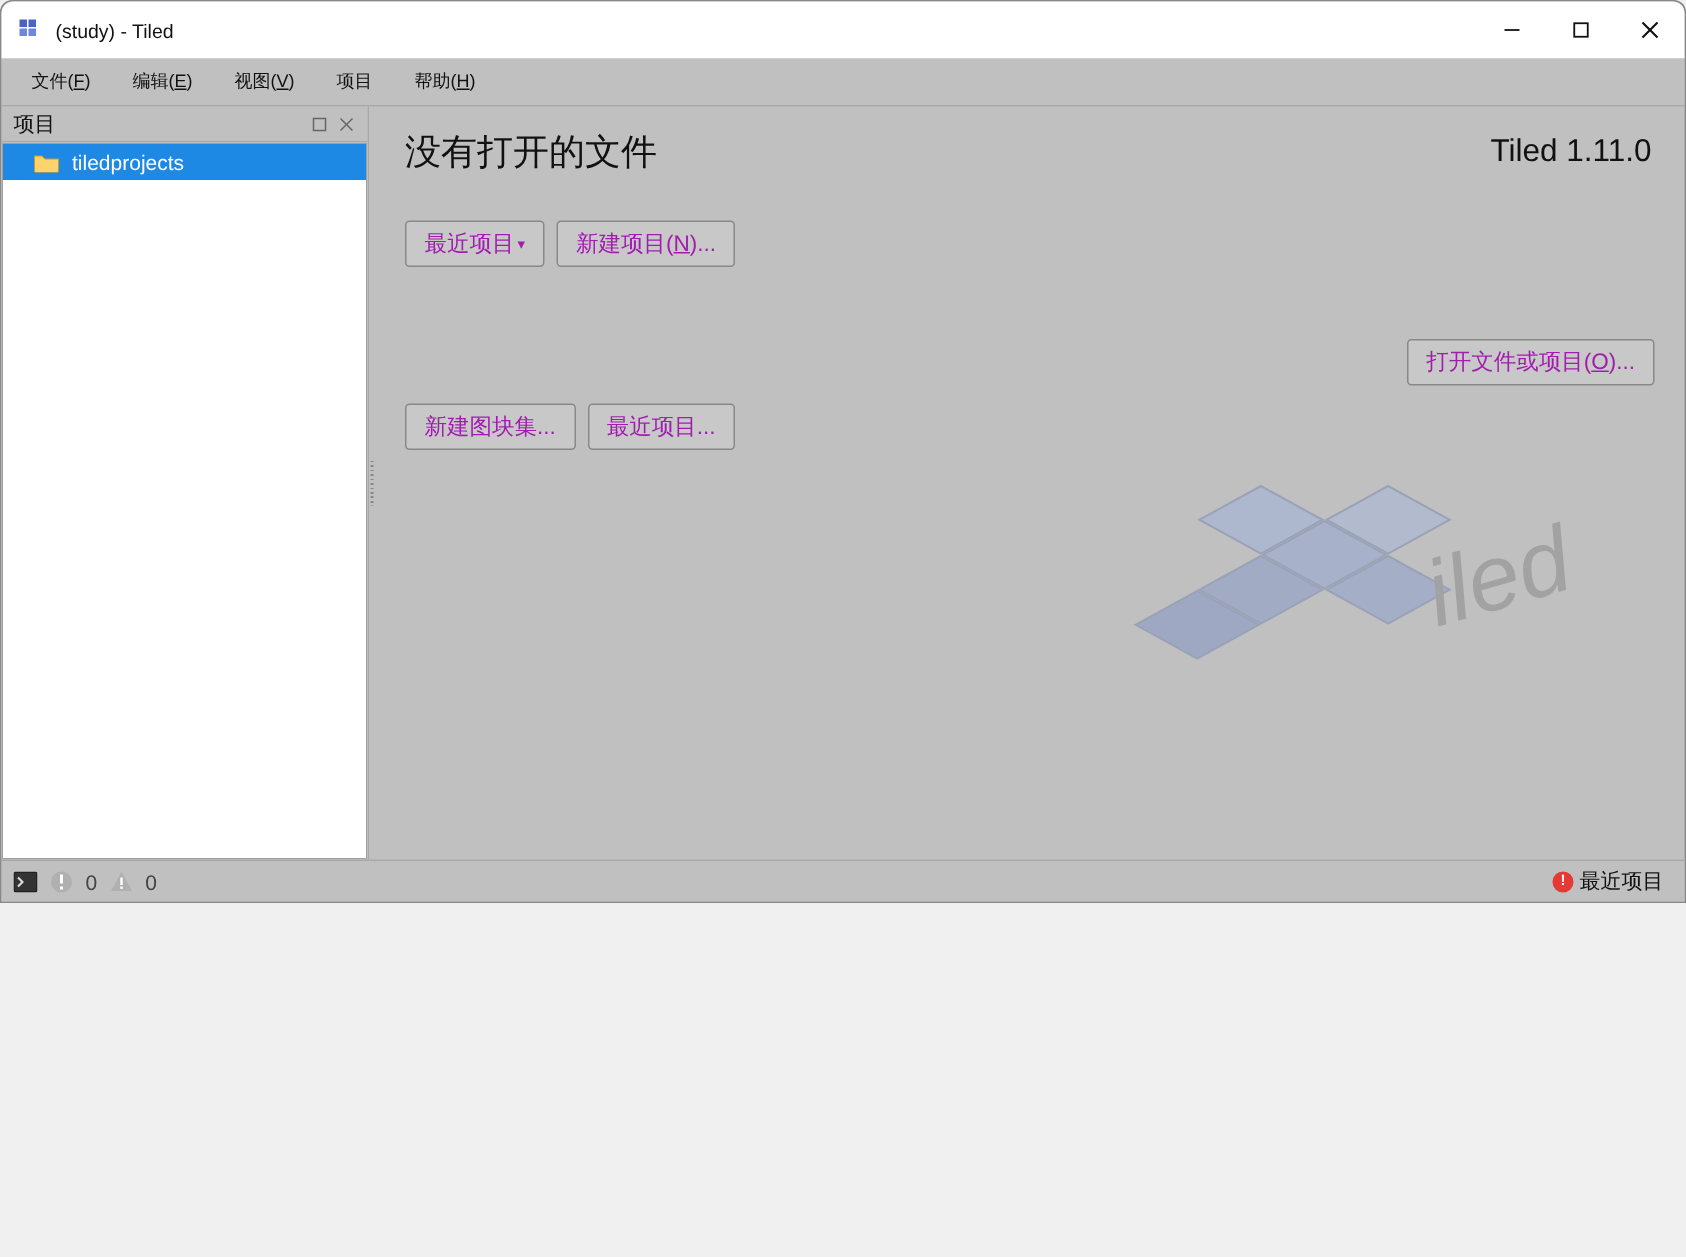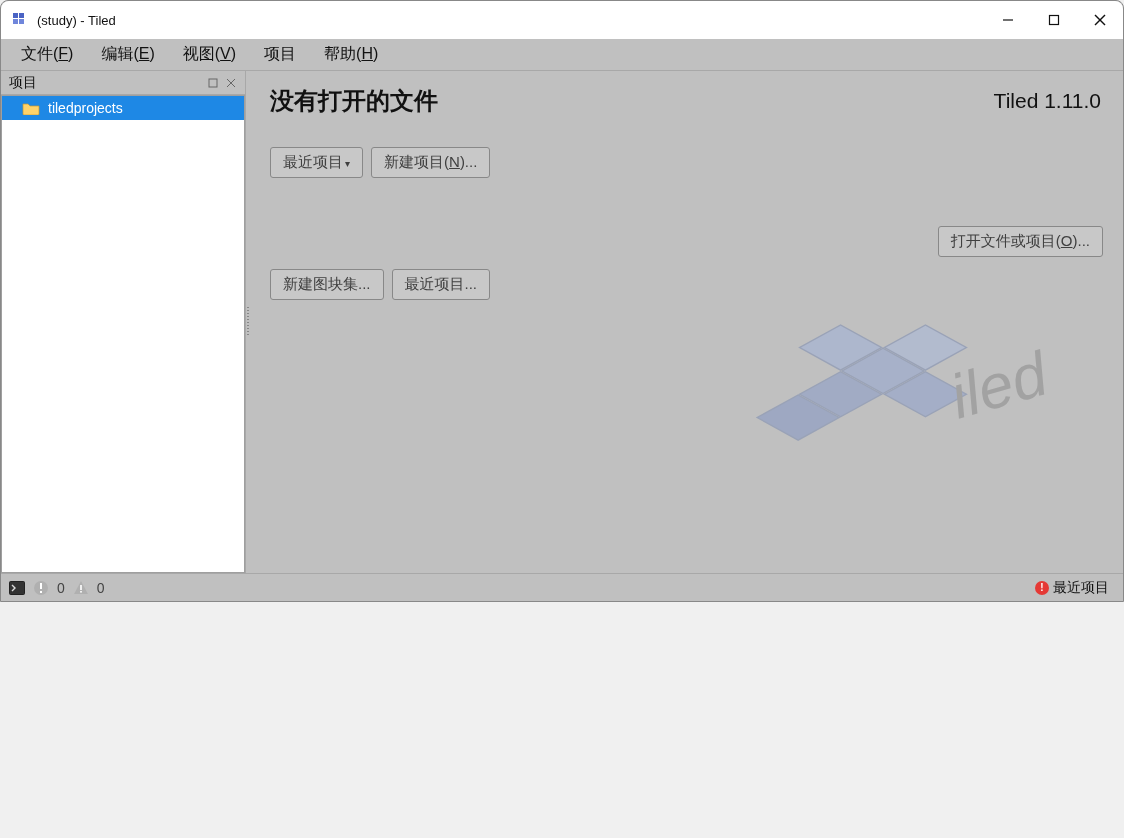--- a/index.html
+++ b/index.html
@@ -9,46 +9,46 @@
 
 
 .titlebar { height: 38px; background: #fff; display: flex; align-items: center; padding: 0 0 0 10px; border-radius: 8px 8px 0 0; }
 .titlebar .app-icon { width: 18px; height: 18px; margin-right: 8px; }
 .titlebar .title { font-size: 13px; color: #111; flex: 0 0 auto; }
 .titlebar .spacer { flex: 1; }
 .titlebar .win-btn { width: 46px; height: 38px; display: flex; align-items: center; justify-content: center; font-size: 14px; color: #111; }
 
 
 .menubar { height: 32px; background: #c0c0c0; display: flex; align-items: center; padding: 0 6px; border-bottom: 1px solid #a8a8a8; }
-.menubar .menu-item { padding: 4px 14px; font-size: 16px; color: #111; }
+.menubar .menu-item { padding: 4px 14px; font-size: 12px; color: #111; }
 .menubar .menu-item u { text-decoration: underline; }
 
 
 .content { flex: 1; display: flex; overflow: hidden; }
 
 
 .sidebar { width: 245px; background: #c0c0c0; display: flex; flex-direction: column; border-right: 1px solid #a8a8a8; }
 .panel-header { height: 24px; display: flex; align-items: center; padding: 0 6px 0 8px; font-size: 14px; color: #111; border-bottom: 1px solid #a8a8a8; background: #c0c0c0; }
 .panel-header .panel-title { flex: 1; }
 .panel-header .panel-btn { width: 16px; height: 16px; margin-left: 2px; display: flex; align-items: center; justify-content: center; font-size: 10px; color: #555; }
 .project-tree { flex: 1; background: #fff; border: 1px solid #9f9f9f; margin: 0; overflow: auto; text-align: center; }
 .tree-item { height: 24px; display: flex; align-items: center; padding: 0 8px 0 20px; font-size: 14px; gap: 8px; }
 .tree-item.selected { background: #1e88e5; color: #fff; }
 .folder-icon { width: 18px; height: 14px; }
 
 .splitter { width: 4px; background: #c0c0c0; cursor: col-resize; display:flex; align-items:center; justify-content:center;}
 .grip { width:2px; height:30px; background: repeating-linear-gradient(to bottom, #888 0 1px, transparent 1px 3px); }
 
 
 .main { flex: 1; background: #c0c0c0; position: relative; padding: 14px 20px; }
-.main h1 { font-size: 24px; font-weight: 700; color: #111; margin-bottom: 30px; }
+.main h1 { font-size: 24px; font-weight: 400; color: #111; margin-bottom: 30px; }
 .version { position: absolute; top: 18px; right: 22px; font-size: 21px; color: #111; }
 .btn-row { display: flex; gap: 8px; margin-bottom: 12px; }
 .btn-row.gap-top { margin-top: 48px; justify-content: flex-end; }
-.qt-btn { background: #c8c8c8; border: 1px solid #888; border-radius: 3px; padding: 5px 12px; font-size: 15px; color: #404040; cursor: default; }
+.qt-btn { background: #c8c8c8; border: 1px solid #888; border-radius: 3px; padding: 5px 12px; font-size: 15px; color: #a21caf; cursor: default; }
 .qt-btn u { text-decoration: underline; }
 .qt-btn .drop { font-size: 10px; margin-left: 2px; vertical-align: middle; }
 
 .watermark { position: absolute; right: 20px; bottom: 50px; opacity: 0.55; pointer-events: none; }
 
 
 .statusbar { height: 28px; background: #c0c0c0; border-top: 1px solid #a8a8a8; display: flex; align-items: center; padding: 0 8px; gap: 8px; font-size: 14px; color: #444; }
 .statusbar .spacer { flex: 1; }
 .status-icon { width: 16px; height: 16px; display: inline-flex; align-items: center; justify-content: center; }
 .news-btn { display: flex; align-items: center; gap: 4px; font-size: 14px; color: #111; padding: 2px 6px; }

